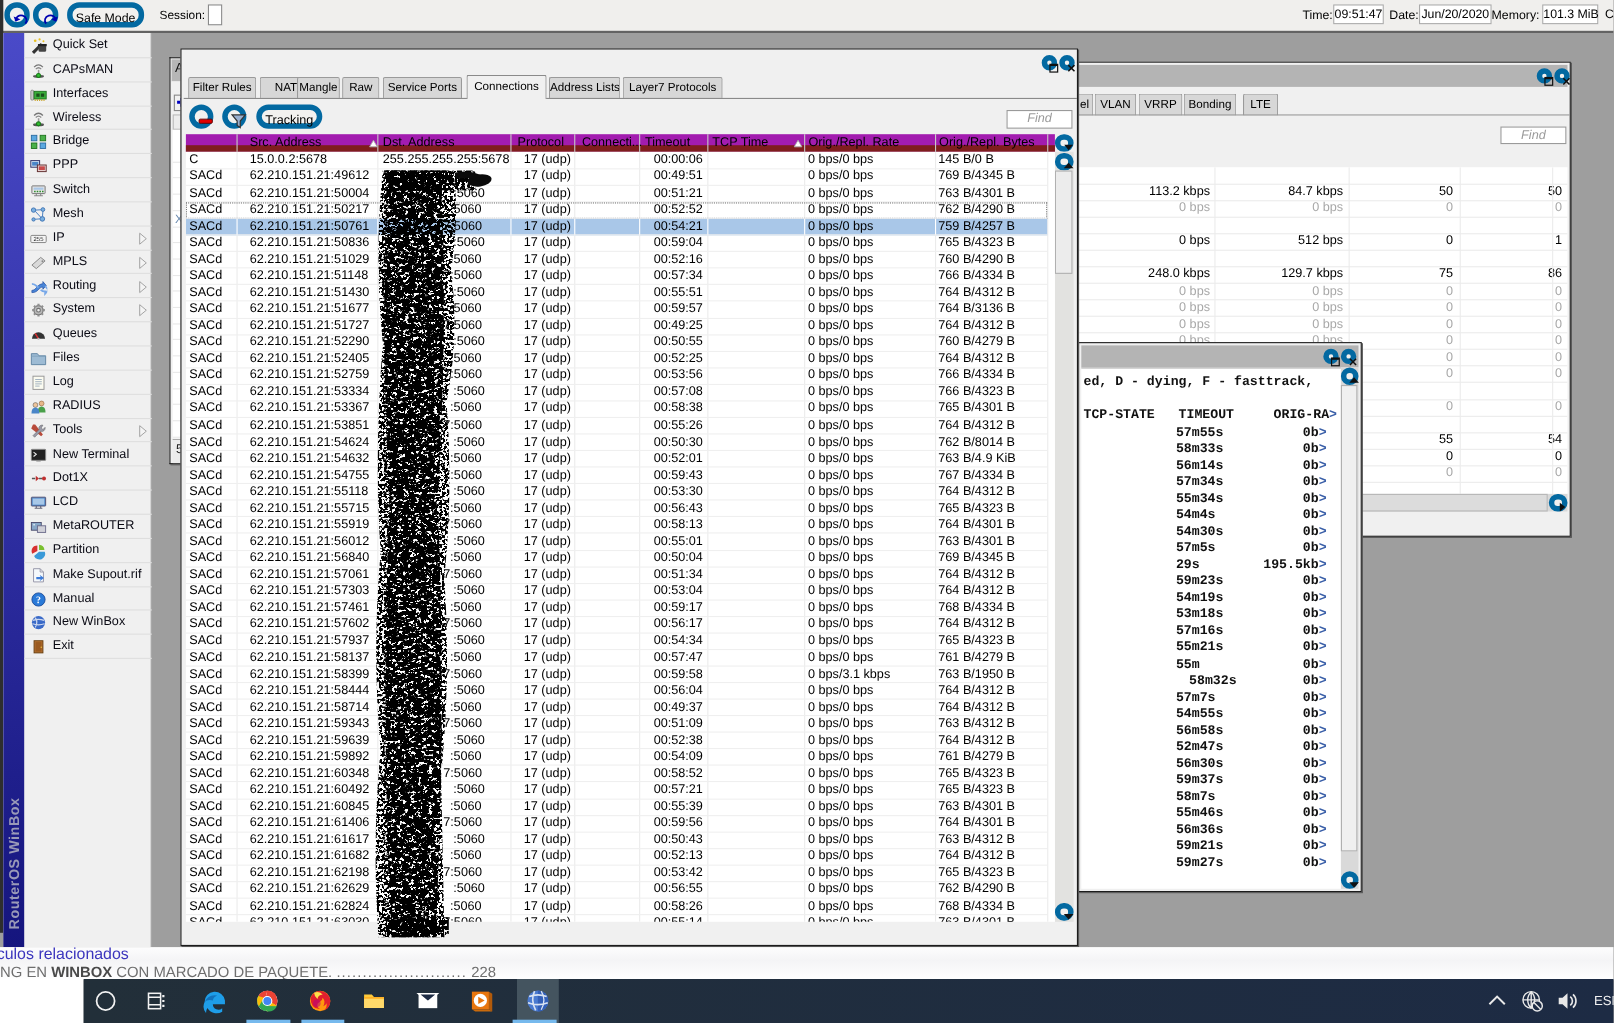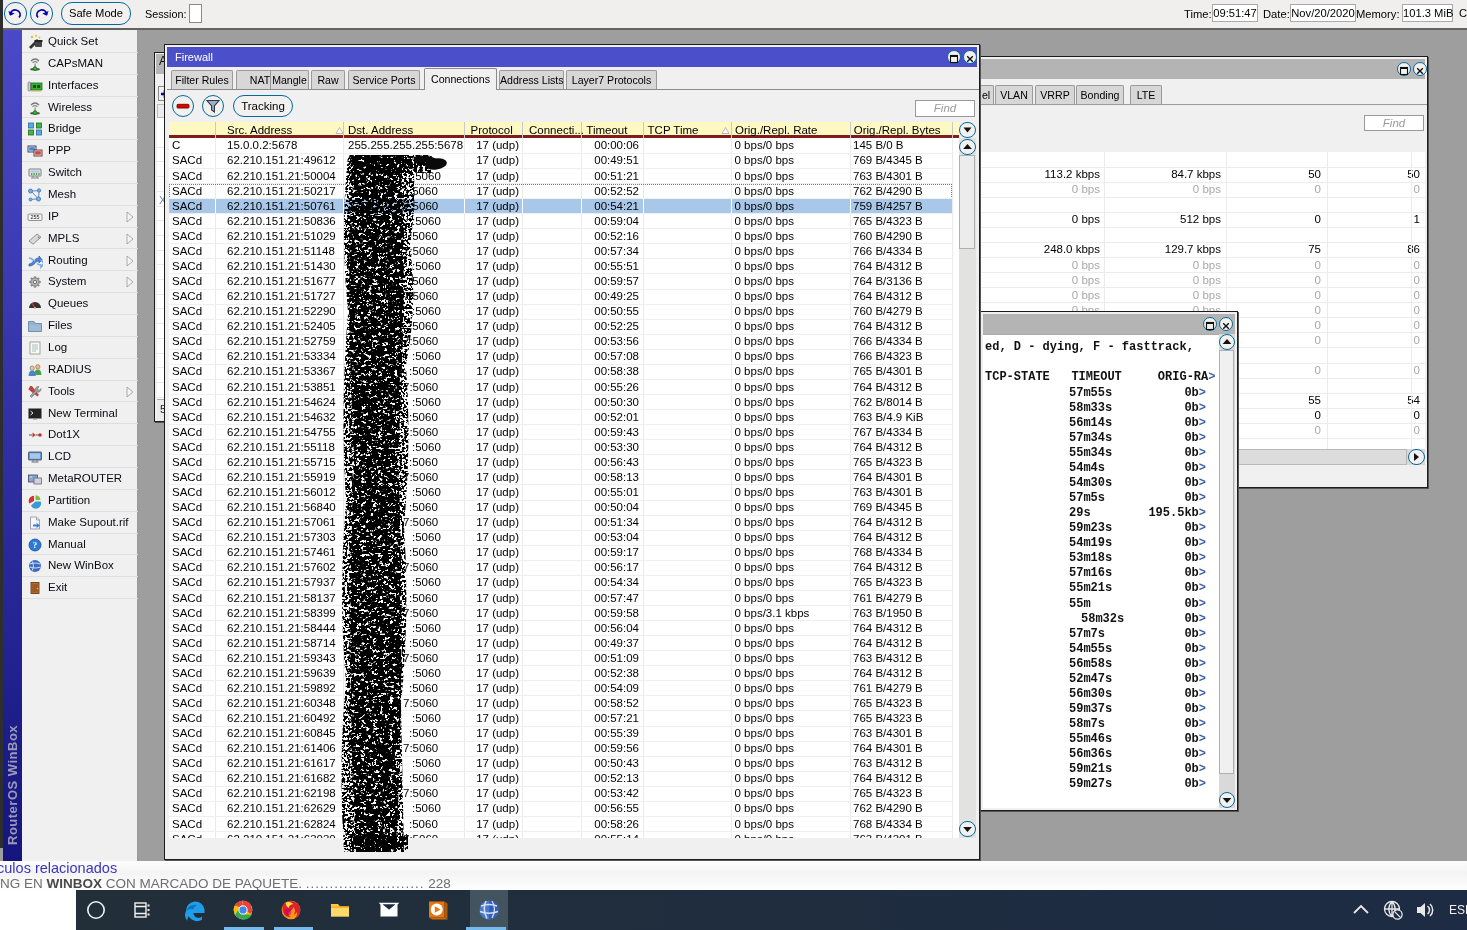--- a/index.html
+++ b/index.html
@@ -1,19 +1,19 @@
 <!DOCTYPE html>
 <html><head><meta charset="utf-8"><style>
 *{margin:0;padding:0;box-sizing:border-box}
 body{width:1467px;height:930px;overflow:hidden;position:relative;background:#9e9e9e;
  font-family:"Liberation Sans",sans-serif;-webkit-font-smoothing:antialiased}
 .abs{position:absolute}
 .win{position:absolute;background:#f0f0f0;border:1px solid #1c1c1c;box-shadow:1px 1px 0 #555}
 .tb{position:absolute;font-size:11.2px;color:#000;white-space:nowrap}
-.btn3{position:absolute;background:#f2f1ef;border:1px solid #0369a1;border-radius:11px}
+.btn3{position:absolute;background:#f2f1ef;border:5px solid #0369a1;border-radius:11px}
 .hdrcell{position:absolute;font-size:11.5px;color:#000;white-space:nowrap}
 .vline{position:absolute;width:1px;background:#c8c8c8}
 .row{position:absolute;font-size:11.5px;color:#000;white-space:nowrap}
 .tab{position:absolute;background:#d7d7d7;border:1px solid #9a9a9a;border-bottom:none;
  font-size:10.6px;color:#000;text-align:center;border-radius:2px 2px 0 0;white-space:nowrap;overflow:hidden}
 .gr{color:#a8a8a8}
 </style></head><body>
 
 <div class="abs" style="left:0;top:0;width:1467px;height:30px;background:#f0efed;border-bottom:2px solid #636363"></div>
 <div class="abs" style="left:0;top:0;width:3px;height:848px;background:#2e2e2e"></div>
@@ -24,21 +24,21 @@
 <div class="btn3" style="left:30px;top:2px;width:23px;height:23px"><svg width="21" height="21">
       <path d="M7 14.5 a5 4.6 0 1 1 8.8 -2.6" fill="none" stroke="#0000b0" stroke-width="1.6"></path>
       <path d="M17.6 8 l-1.8 4.8 -4.4 -2.4 z" fill="#0000b0"></path>
     </svg></div>
 <div class="btn3 tb" style="left:61px;top:2px;width:70px;height:23px;line-height:21px;text-align:center">Safe Mode</div>
 <div class="tb" style="left:145px;top:8px;font-size:10.8px">Session:</div>
 <div class="abs" style="left:189px;top:4px;width:13px;height:19px;background:#fff;border:1px solid #8a8a8a"></div>
 <div class="tb" style="left:1184px;top:8px">Time:</div>
 <div class="tb" style="left:1212px;top:4px;width:46px;height:18px;background:#fff;border:1px solid #aaa;text-align:center;line-height:16px">09:51:47</div>
 <div class="tb" style="left:1263px;top:8px">Date:</div>
-<div class="tb" style="left:1290px;top:4px;width:66px;height:18px;background:#fff;border:1px solid #aaa;text-align:center;line-height:16px">Nov/20/2020</div>
+<div class="tb" style="left:1290px;top:4px;width:66px;height:18px;background:#fff;border:1px solid #aaa;text-align:center;line-height:16px">Jun/20/2020</div>
 <div class="tb" style="left:1356px;top:8px">Memory:</div>
 <div class="tb" style="left:1402px;top:4px;width:51px;height:18px;background:#fff;border:1px solid #aaa;text-align:center;line-height:16px">101.3 MiB</div>
 <div class="tb" style="left:1459px;top:7px">CPU:</div>
 <div class="abs" style="left:3px;top:30px;width:135px;height:831px;background:#f0f0f0;border-right:1px solid #9a9a9a"></div>
 <div class="abs" style="left:3px;top:30px;width:19px;height:831px;background:linear-gradient(#4a4ac8,#15157e)"></div>
 <div class="abs" style="left:3px;top:689px;width:19px;height:156px;color:#9a9ab8;font-size:13px;font-weight:bold;writing-mode:vertical-rl;transform:rotate(180deg);text-align:left;letter-spacing:0.5px;line-height:19px">RouterOS WinBox</div>
 <div class="abs" style="left:22px;top:31.0px;width:116px;height:21.85px;border-bottom:1px solid #dedede">
     <svg class="abs" style="left:5px;top:3px" width="16" height="16" viewBox="0 0 16 16">
       <path d="M2 13 L10 5 l2 2 -8 8 z" fill="#333"></path>
       <rect x="8" y="7" width="7" height="6" rx="1" fill="#444"></rect>
@@ -503,21 +503,20 @@
       <div class="btn3" style="left:0;top:0;width:16px;height:16px"><svg width="14" height="14">
           <path d="M7 4 l4.4 5 h-8.8 z" fill="#111"></path>
         </svg></div>
       <div class="abs" style="left:0;top:16px;width:15px;height:424px;background:#f0f0f0;border:1px solid #b0b0b0"></div>
       <div class="btn3" style="left:0;top:458px;width:16px;height:16px"><svg width="14" height="14">
           <path d="M7 10 l4.4 -5 h-8.8 z" fill="#111"></path>
         </svg></div>
     </div>
 </div>
 <div class="win" style="left:164px;top:44px;width:816px;height:816px">
-<div class="abs" style="left:2px;top:2px;width:810px;height:20px;background:#4b50ca;color:#fff;font-size:11px;line-height:20px;padding-left:8px">Firewall</div>
 <div class="btn3" style="left:782px;top:5px;width:14px;height:14px"><svg width="12" height="12">
         <rect x="2.5" y="2.5" width="7" height="7" fill="none" stroke="#111" stroke-width="1.1"></rect>
         <path d="M2.5 3.2 h7" stroke="#111" stroke-width="1.6"></path>
       </svg></div>
     <div class="btn3" style="left:797.5px;top:5px;width:14px;height:14px"><svg width="12" height="12">
         <path d="M3.2 3.2 l5.6 5.6 M8.8 3.2 l-5.6 5.6" stroke="#111" stroke-width="1.4"></path>
       </svg></div>
 <div class="tab" style="left:6px;top:25px;width:62px;height:19px;line-height:18px">Filter Rules</div>
 <div class="tab" style="left:71px;top:25px;width:48px;height:19px;line-height:18px">NAT</div>
 <div class="tab" style="left:105px;top:25px;width:39px;height:19px;line-height:18px">Mangle</div>
@@ -528,21 +527,21 @@
 <div class="tab" style="left:401px;top:25px;width:91px;height:19px;line-height:18px">Layer7 Protocols</div>
 <div class="abs" style="left:2px;top:44px;width:812px;height:1px;background:#8a8a8a;z-index:2"></div>
 <div class="btn3" style="left:7px;top:50px;width:22px;height:22px"><svg width="20" height="20">
         <rect x="4" y="8.3" width="12" height="3.8" rx="1" fill="#e00000" stroke="#5a0000" stroke-width="0.8"></rect>
       </svg></div>
 <div class="btn3" style="left:37px;top:50px;width:22px;height:22px"><svg width="20" height="20">
         <path d="M4 4.5 h12 l-4.6 5.5 v6 l-2.8 -2 v-4 z" fill="#9ab0d0" stroke="#333" stroke-width="1.1"></path>
       </svg></div>
 <div class="btn3" style="left:68px;top:50px;width:60px;height:22px;font-size:11.5px;text-align:center;line-height:20px">Tracking</div>
 <div class="abs" style="left:750px;top:55px;width:60px;height:17px;background:#fff;border:1px solid #9a9a9a;font-size:11.5px;font-style:italic;color:#9a9a9a;text-align:center;line-height:15px">Find</div>
-<div class="abs" style="left:4px;top:77px;width:790px;height:16px;background:#fef9c3;border-bottom:3px solid #7f1d1d">
+<div class="abs" style="left:4px;top:77px;width:790px;height:16px;background:#a21caf;border-bottom:6px solid #7f1d1d">
 <div class="vline" style="left:46px;top:0;height:16px"></div>
 <div class="vline" style="left:174px;top:0;height:16px"></div>
 <div class="vline" style="left:294.5px;top:0;height:16px"></div>
 <div class="vline" style="left:353px;top:0;height:16px"></div>
 <div class="vline" style="left:412.3px;top:0;height:16px"></div>
 <div class="vline" style="left:473.6px;top:0;height:16px"></div>
 <div class="vline" style="left:562px;top:0;height:16px"></div>
 <div class="vline" style="left:680.7px;top:0;height:16px"></div>
 <div class="vline" style="left:783px;top:0;height:16px"></div>
 <div class="hdrcell" style="left:58px;top:1.5px">Src. Address</div>

